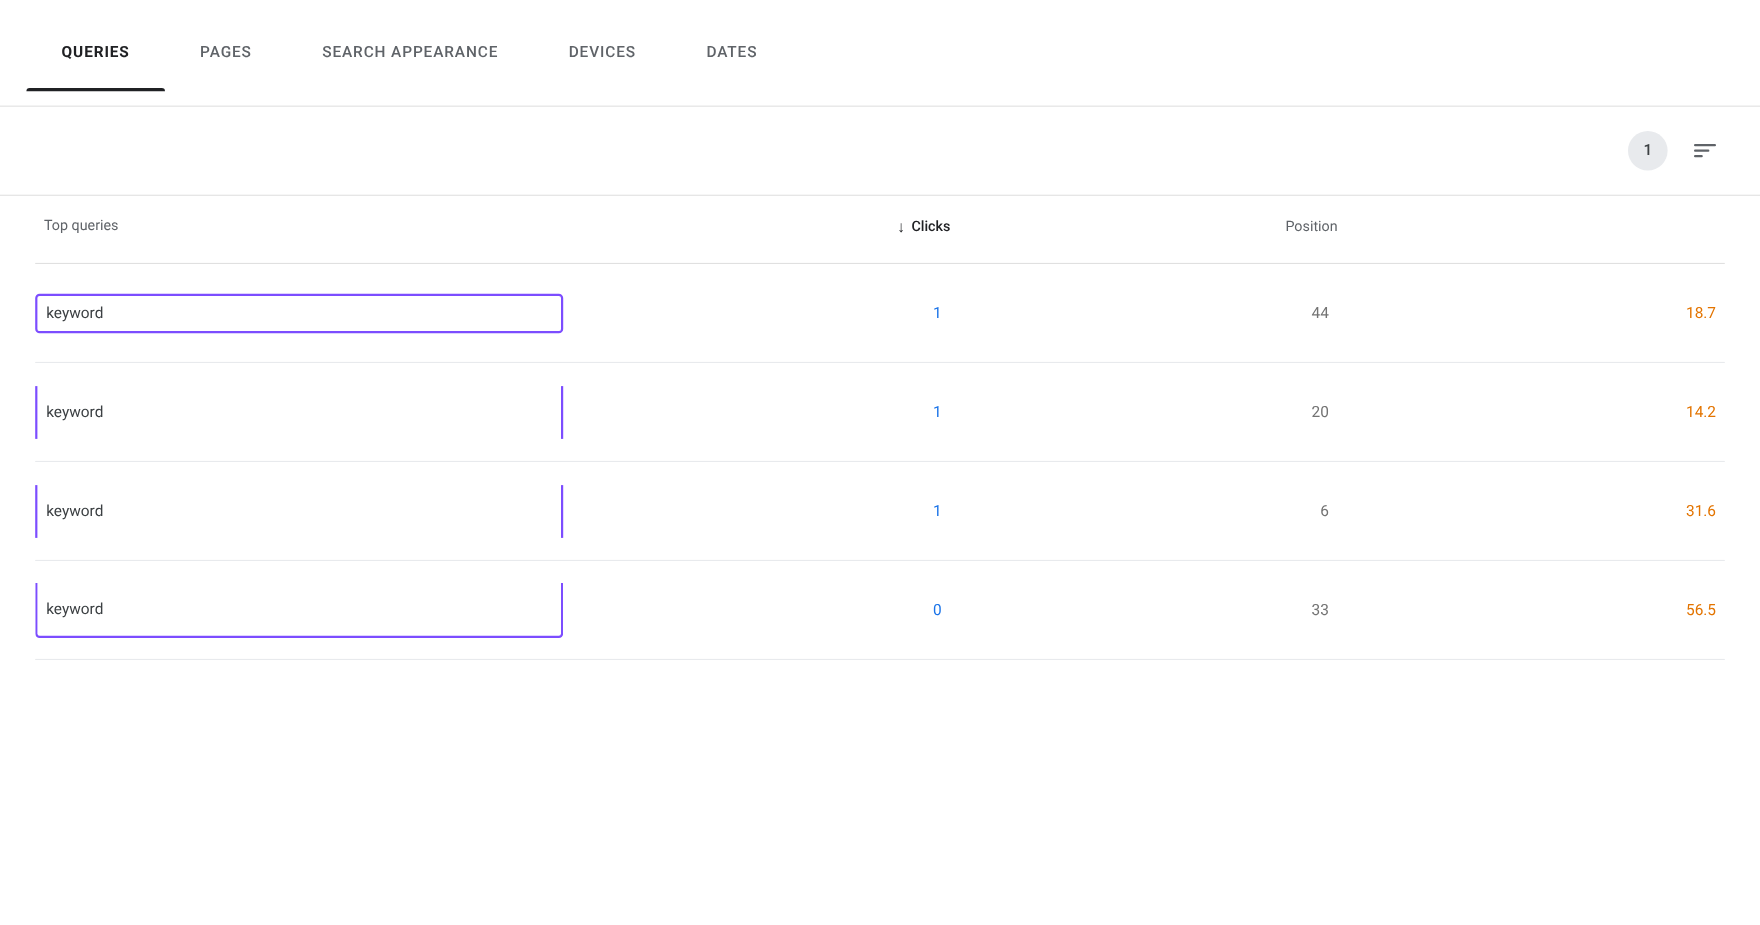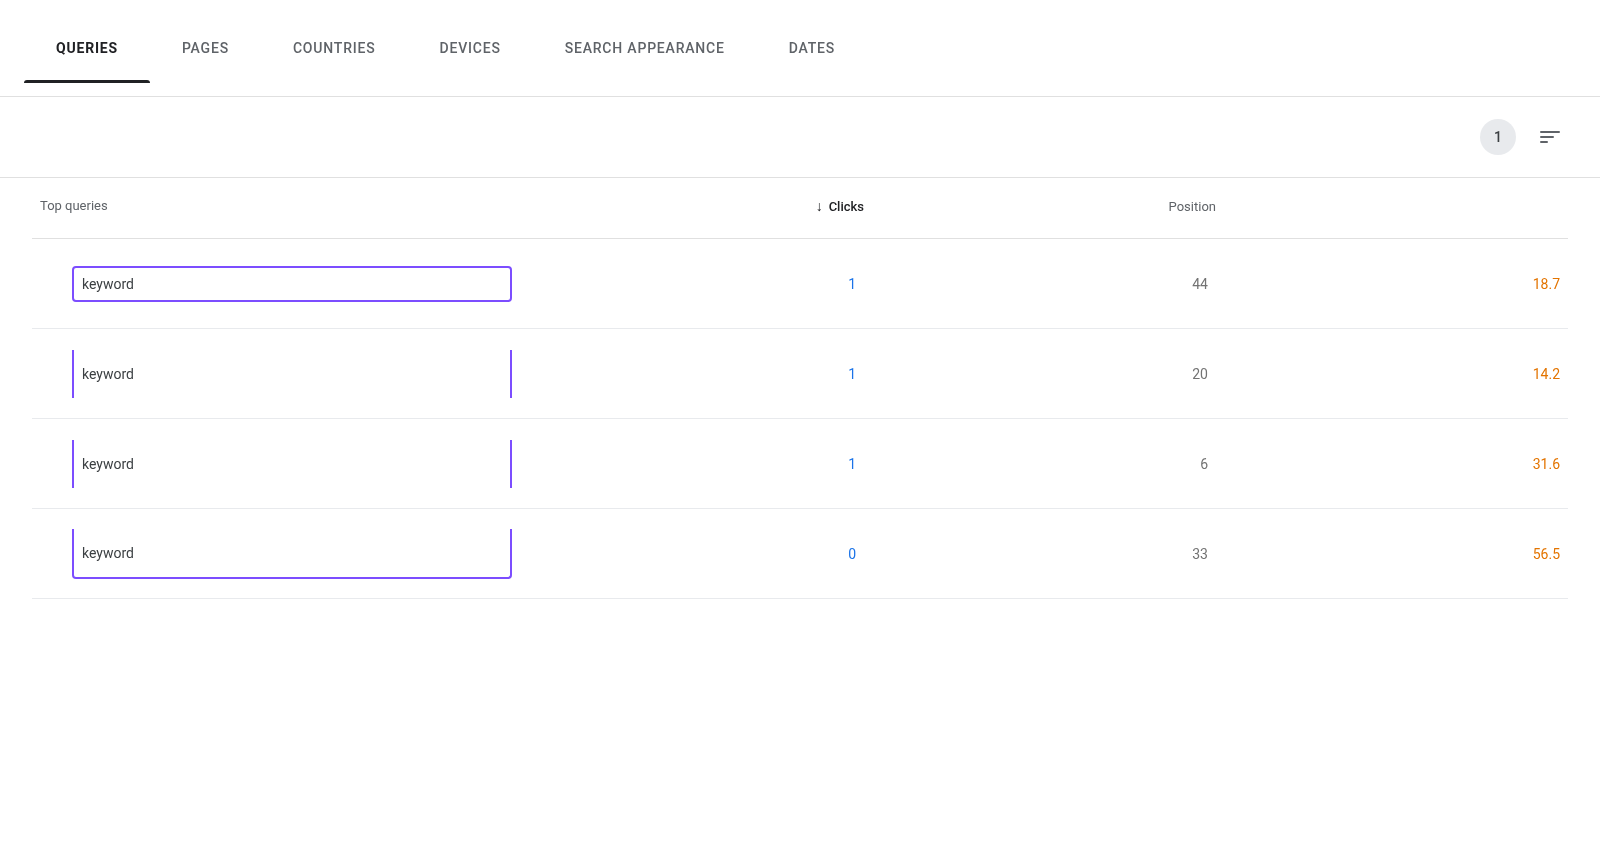--- a/index.html
+++ b/index.html
@@ -170,21 +170,20 @@
       border: 2.5px solid #7c4dff;
       border-radius: 4px;
       margin: 8px 0;
     }
 
     .query-cell {
       padding: 16px 8px;
       font-size: 14px;
       color: #3c4043;
       word-break: break-all;
-      margin-left: 40px;
     }
 
     .cell-value {
       text-align: right;
       font-size: 14px;
       padding-right: 8px;
     }
 
     .cell-value.clicks {
       color: #1a73e8;
@@ -210,27 +209,24 @@
 <body>
 
 <div class="tabs-container">
   <div class="tab-item active">
     <span>QUERIES</span>
   </div>
   <div class="tab-item">
     <span>PAGES</span>
   </div>
   <div class="tab-item">
-    <span>COUNTRIES</span>
+    <span>SEARCH APPEARANCE</span>
   </div>
   <div class="tab-item">
     <span>DEVICES</span>
-  </div>
-  <div class="tab-item">
-    <span>SEARCH APPEARANCE</span>
   </div>
   <div class="tab-item">
     <span>DATES</span>
   </div>
 </div>
 
 <div class="toolbar">
   <div class="filter-badge">
     <span>1</span>
   </div>

